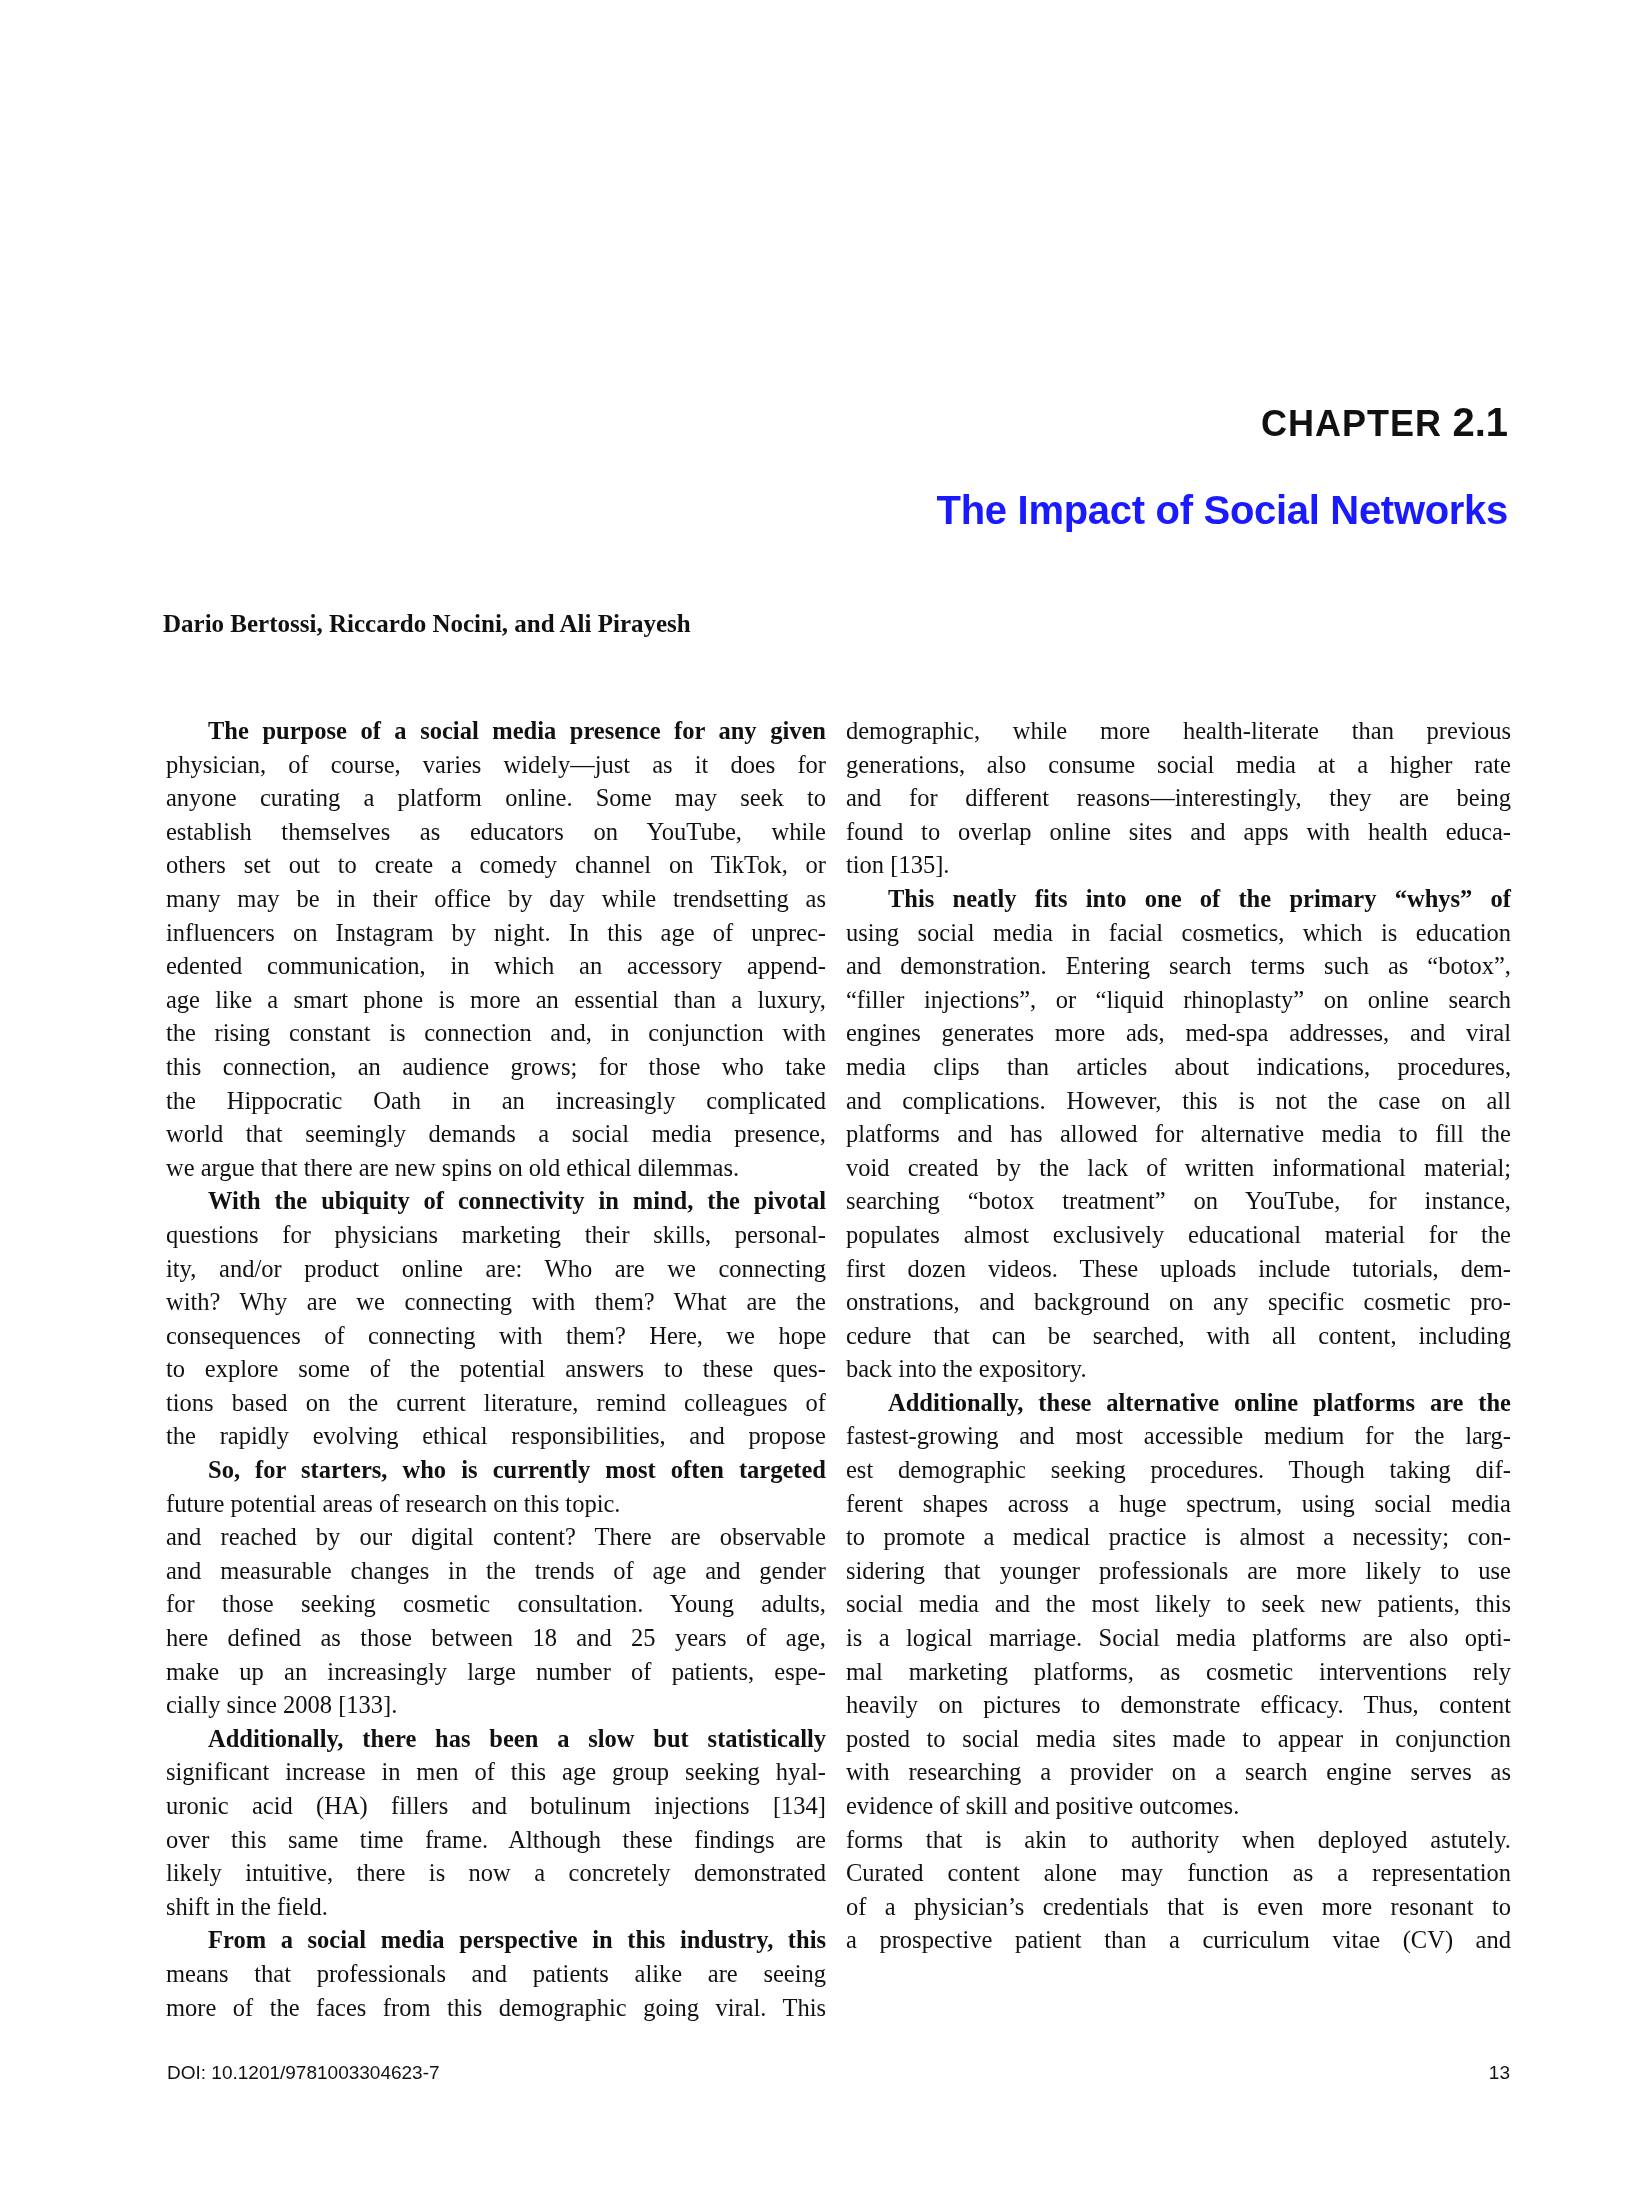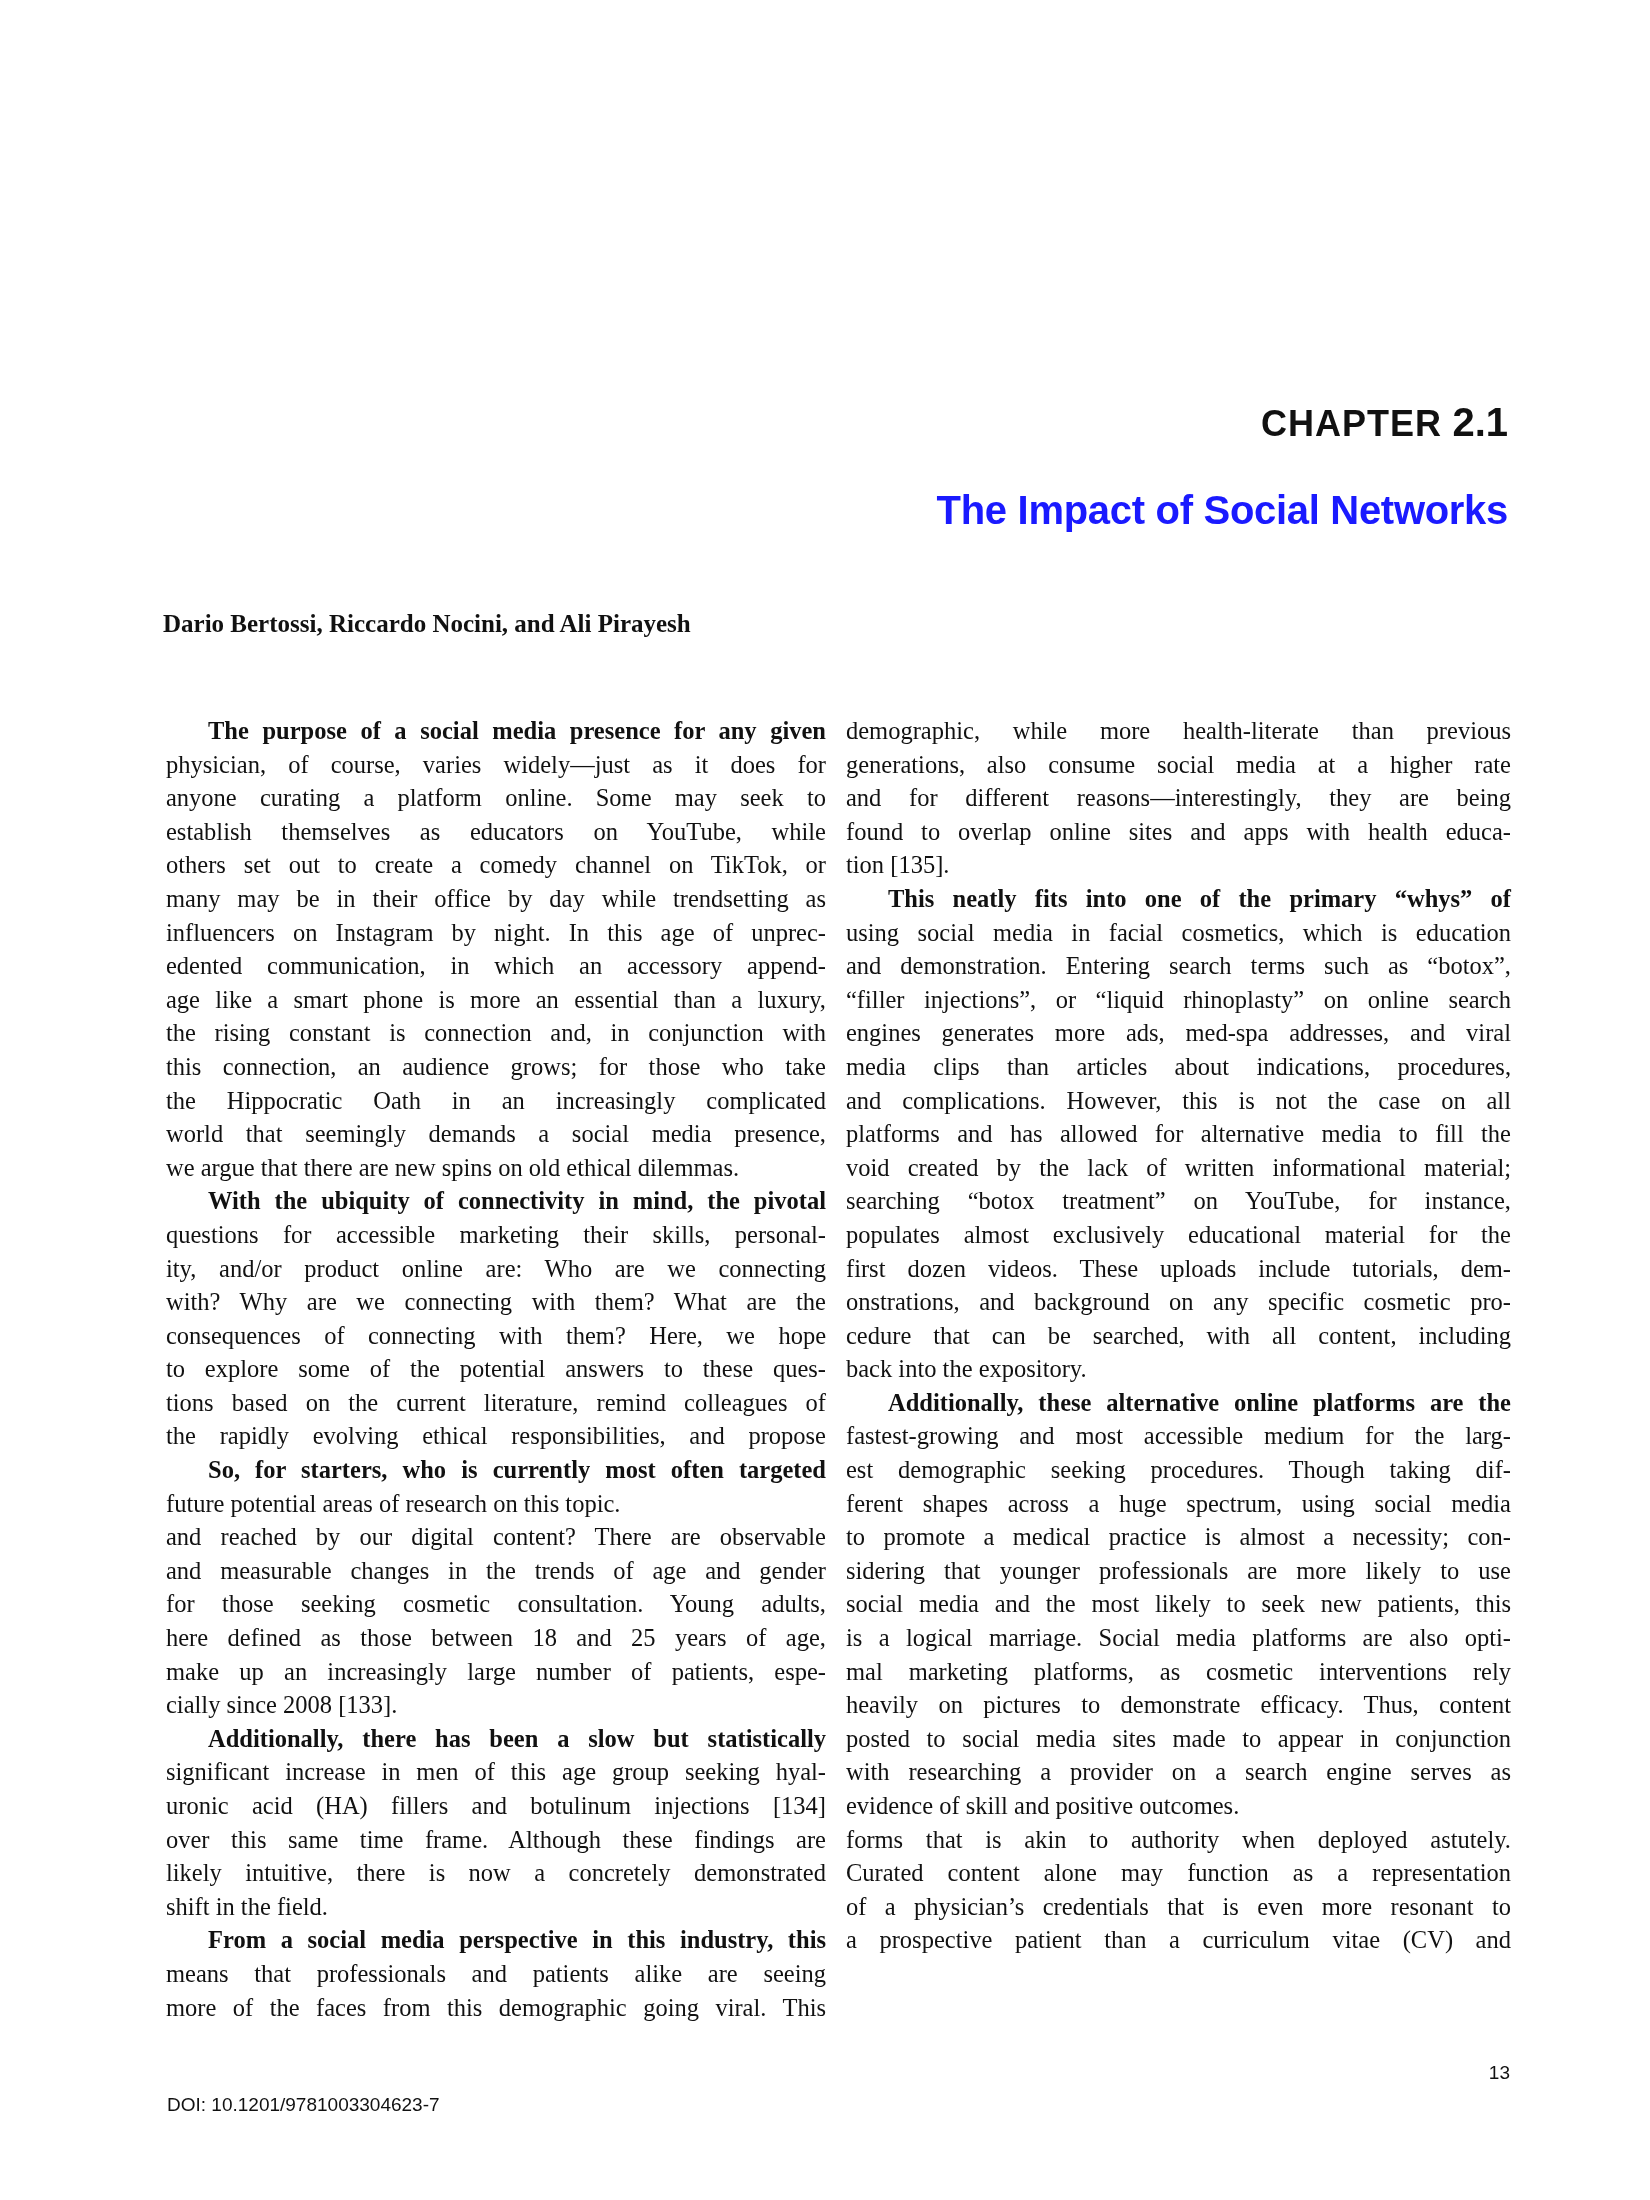--- a/index.html
+++ b/index.html
@@ -29,21 +29,21 @@
     .col-right { left: 846px; width: 665px; }
     .line {
       display: block; height: 33.6px; line-height: 33.6px;
       text-align: justify; text-align-last: justify; white-space: nowrap;
       overflow: visible;
     }
     .line.last { text-align-last: left; }
     .line.indent { padding-left: 42px; font-weight: bold; }
     .footer-doi {
       position: absolute; left: 167px; top: 2062px;
-      font-family: "Liberation Sans", sans-serif; font-size: 19px; color: #111; margin-top: 32px;
+      font-family: "Liberation Sans", sans-serif; font-size: 19px; color: #111;
     }
     .footer-page {
       position: absolute; right: 140px; top: 2062px;
       font-family: "Liberation Sans", sans-serif; font-size: 19px; color: #111;
     }
   </style>
 </head>
 <body>
 
 <div class="chapter-label">
@@ -64,21 +64,21 @@
     <span class="line">many may be in their office by day while trendsetting as</span>
     <span class="line">influencers on Instagram by night. In this age of unprec-</span>
     <span class="line">edented communication, in which an accessory append-</span>
     <span class="line">age like a smart phone is more an essential than a luxury,</span>
     <span class="line">the rising constant is connection and, in conjunction with</span>
     <span class="line">this connection, an audience grows; for those who take</span>
     <span class="line">the Hippocratic Oath in an increasingly complicated</span>
     <span class="line">world that seemingly demands a social media presence,</span>
     <span class="line last">we argue that there are new spins on old ethical dilemmas.</span>
     <span class="line indent">With the ubiquity of connectivity in mind, the pivotal</span>
-    <span class="line">questions for accessible marketing their skills, personal-</span>
+    <span class="line">questions for physicians marketing their skills, personal-</span>
     <span class="line">ity, and/or product online are: Who are we connecting</span>
     <span class="line">with? Why are we connecting with them? What are the</span>
     <span class="line">consequences of connecting with them? Here, we hope</span>
     <span class="line">to explore some of the potential answers to these ques-</span>
     <span class="line">tions based on the current literature, remind colleagues of</span>
     <span class="line">the rapidly evolving ethical responsibilities, and propose</span>
     <span class="line indent">So, for starters, who is currently most often targeted</span>
     <span class="line last">future potential areas of research on this topic.</span>
     <span class="line">and reached by our digital content? There are observable</span>
     <span class="line">and measurable changes in the trends of age and gender</span>

